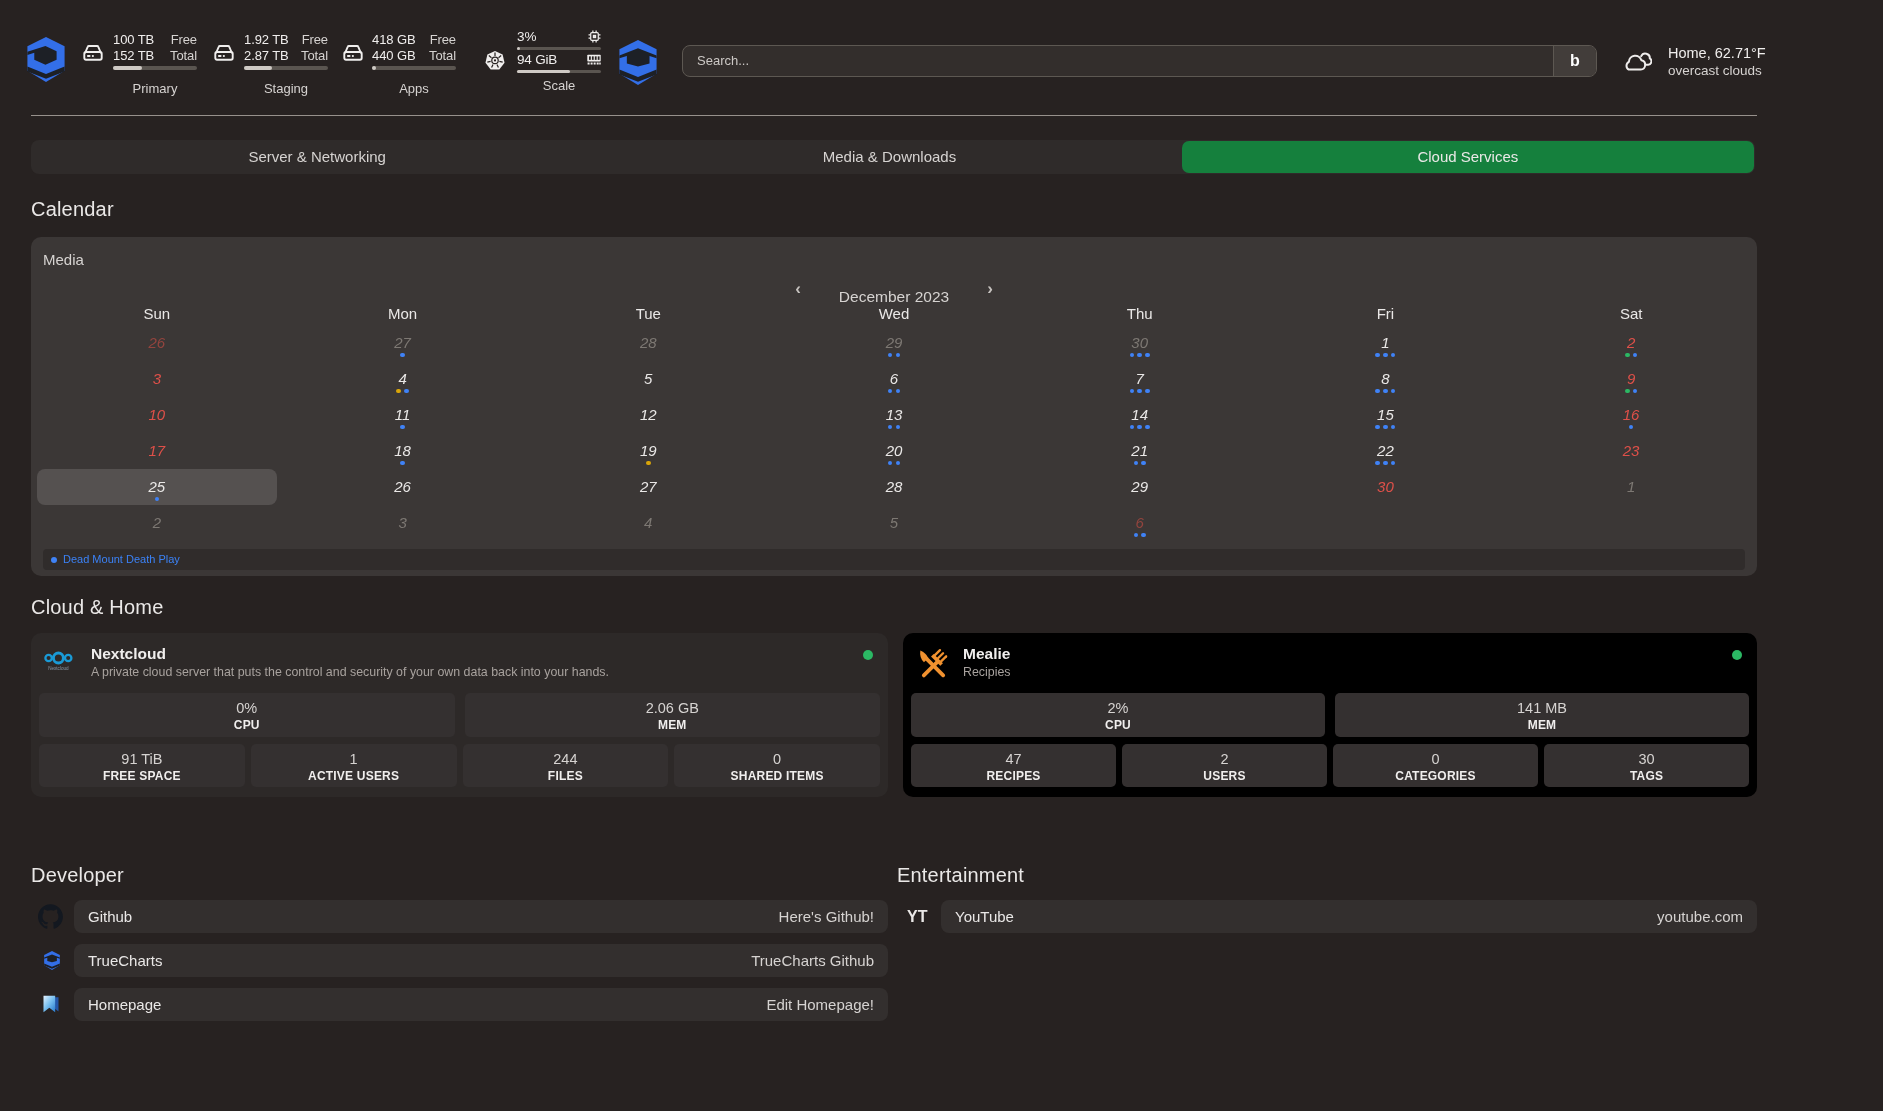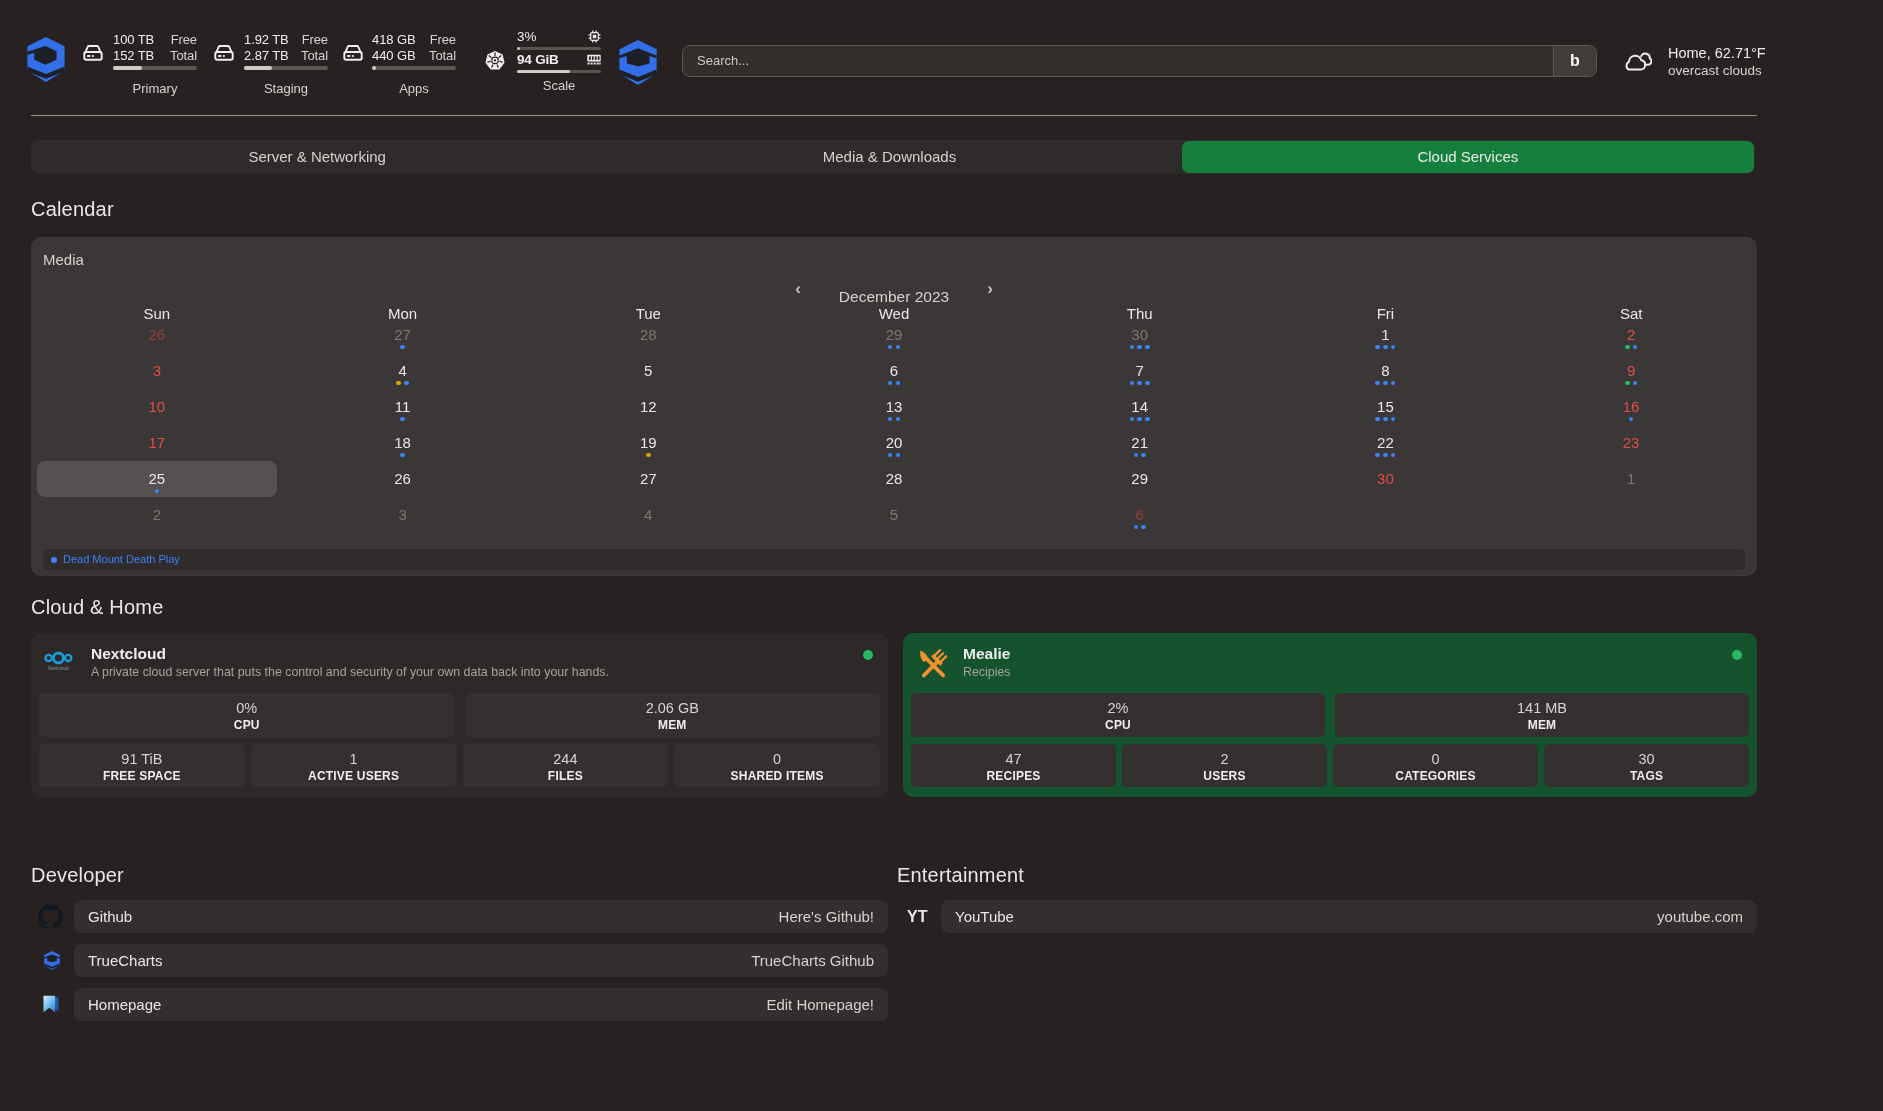--- a/index.html
+++ b/index.html
@@ -111,21 +111,21 @@
     <svg width="13" height="13" viewBox="0 0 24 24" fill="none" stroke="#efedec" stroke-width="2.3">
 <rect x="5" y="5" width="14" height="14" rx="2"></rect>
 <rect x="10" y="10" width="4" height="4"></rect>
 <path d="M9 1v3M15 1v3M9 20v3M15 20v3M1 9h3M1 15h3M20 9h3M20 15h3"></path>
 </svg>
 </div>
 <div style="position:absolute;left:517px;top:47px;width:84px;height:3px;background:#5a5550;border-radius:3px;">
     <div style="width:3px;height:3px;background:#cfcac5;border-radius:3px;"></div>
   </div>
 <div class="abs jb" style="left:517px;top:52px;width:84px;align-items:center;">
-  <span style="font-size:13.5px;letter-spacing:-0.2px;color:#f0eeed;font-weight:bold;">94 GiB</span>
+  <span style="font-size:13.5px;letter-spacing:-0.2px;color:#f0eeed;">94 GiB</span>
     <svg width="14" height="13" viewBox="0 0 24 22">
 <rect x="0.5" y="3" width="23" height="11.5" rx="1.2" fill="#f0eeed"></rect>
 <g fill="#272221">
 <rect x="3.4" y="5.6" width="3.1" height="6"></rect>
 <rect x="8.4" y="5.6" width="3.1" height="6"></rect>
 <rect x="13.4" y="5.6" width="3.1" height="6"></rect>
 <rect x="18.4" y="5.6" width="3.1" height="6"></rect>
 </g>
 <g fill="#f0eeed">
 <rect x="1" y="16.2" width="3.4" height="3.4"></rect>
@@ -175,21 +175,21 @@
   <div class="abs" style="left:951px;top:42px;width:16px;text-align:center;font-size:17px;font-weight:600;color:#c6c2bf;">›</div>
   <div class="calgrid" style="top:68px;">
     <div class="dayhead">Sun</div>
       <div class="dayhead">Mon</div>
       <div class="dayhead">Tue</div>
       <div class="dayhead">Wed</div>
       <div class="dayhead">Thu</div>
       <div class="dayhead">Fri</div>
       <div class="dayhead">Sat</div>
   </div>
-  <div class="calgrid" style="top:80px;">
+  <div class="calgrid" style="top:88px;font-style:italic;">
 <div class="cell">
         <div class="num cdimred">26</div>
         <div class="dots"></div>
       </div>
 <div class="cell">
         <div class="num cdim">27</div>
         <div class="dots"><i style="background:#3f82f6"></i></div>
       </div>
 <div class="cell">
         <div class="num cdim">28</div>
@@ -388,21 +388,21 @@
         <div class="sval">244</div>
         <div class="slab">FILES</div>
       </div>
       <div class="sblock">
         <div class="sval">0</div>
         <div class="slab">SHARED ITEMS</div>
       </div>
     </div>
 </div>
 
-<div class="abs" style="left:903px;top:633px;width:854px;height:164px;background:#14532d;border-radius:10px;">
+<div class="abs" style="left:903px;top:633px;width:854px;height:164px;background:#000000;border-radius:10px;">
   <div class="abs" style="left:12px;top:12px;"><svg width="37" height="37" viewBox="0 0 36 36">
 <g fill="#f0912f">
 <path d="M5.2 5.4 Q4.1 12.4 8.7 16.9 L13.0 12.6 Q10.4 7.4 5.2 5.4 Z"></path>
 </g>
 <g stroke="#f0912f" stroke-width="3.7" stroke-linecap="round" fill="none">
 <path d="M11.6 13.7 L27.4 29.5"></path>
 <path d="M22.3 15.9 L8.6 29.6"></path>
 </g>
 <g stroke="#f0912f" stroke-width="2.3" stroke-linecap="round" fill="none">
 <path d="M19.4 9.9 L24.3 5"></path>

